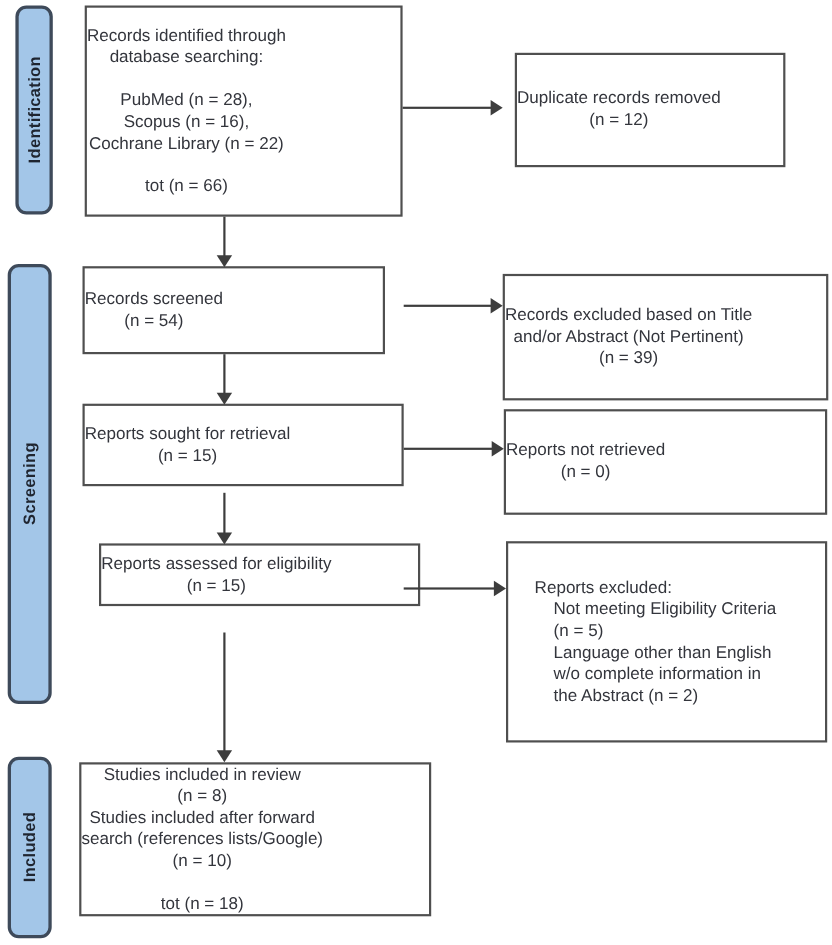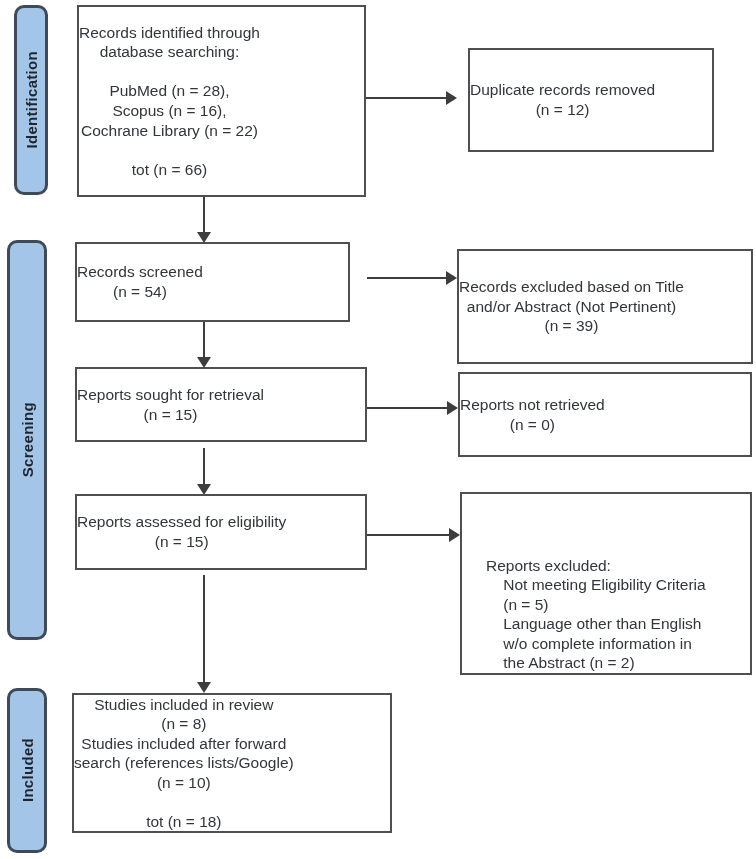--- a/index.html
+++ b/index.html
@@ -44,21 +44,20 @@
     color: var(--text-color, #33353c);
     font-size: 15.5px;
     line-height: 1.26;
   }
   .fbox .box-text { white-space: pre-wrap; }
   .fbox.align-left {
     justify-content: flex-start;
     text-align: left;
     padding-left: 24px;
     padding-right: 0;
-    align-items: flex-end;
   }
   
   .line {
     position: absolute;
     background: var(--arrow-color, #3d3d3d);
   }
   .ah-down {
     position: absolute;
     width: 0; height: 0;
     border-left: 7px solid transparent;
@@ -99,21 +98,21 @@
 tot (n = 66)</span>
   </div>
   <div class="fbox" style="left:75px; top:242px; width:275px; height:80px;">
     <span class="box-text">Records screened
 (n = 54)</span>
   </div>
   <div class="fbox" style="left:75px; top:367px; width:292px; height:75px;">
     <span class="box-text">Reports sought for retrieval
 (n = 15)</span>
   </div>
-  <div class="fbox" style="left:75px; top:494px; width:292px; height:76px;">
+  <div class="fbox" style="left:90px; top:494px; width:292px; height:57px;">
     <span class="box-text">Reports assessed for eligibility
 (n = 15)</span>
   </div>
   <div class="fbox" style="left:72px; top:693px; width:320px; height:140px;">
     <span class="box-text">Studies included in review
 (n = 8)
 Studies included after forward
 search (references lists/Google)
 (n = 10)
 
@@ -122,21 +121,21 @@
 
   <div class="fbox" style="left:468px; top:48px; width:246px; height:104px;">
     <span class="box-text">Duplicate records removed
 (n = 12)</span>
   </div>
   <div class="fbox" style="left:457px; top:232px; width:296px; height:115px;margin-top:17px;">
     <span class="box-text">Records excluded based on Title
 and/or Abstract (Not Pertinent)
 (n = 39)</span>
   </div>
-  <div class="fbox" style="left:458px; top:372px; width:294px; height:85px;">
+  <div class="fbox" style="left:458px; top:372px; width:294px; height:96px;">
     <span class="box-text">Reports not retrieved
 (n = 0)</span>
   </div>
   <div class="fbox align-left" style="left:460px; top:492px; width:292px; height:183px;">
     <span class="box-text">Reports excluded:
     Not meeting Eligibility Criteria
     (n = 5)
     Language other than English
     w/o complete information in
     the Abstract (n = 2)</span>

